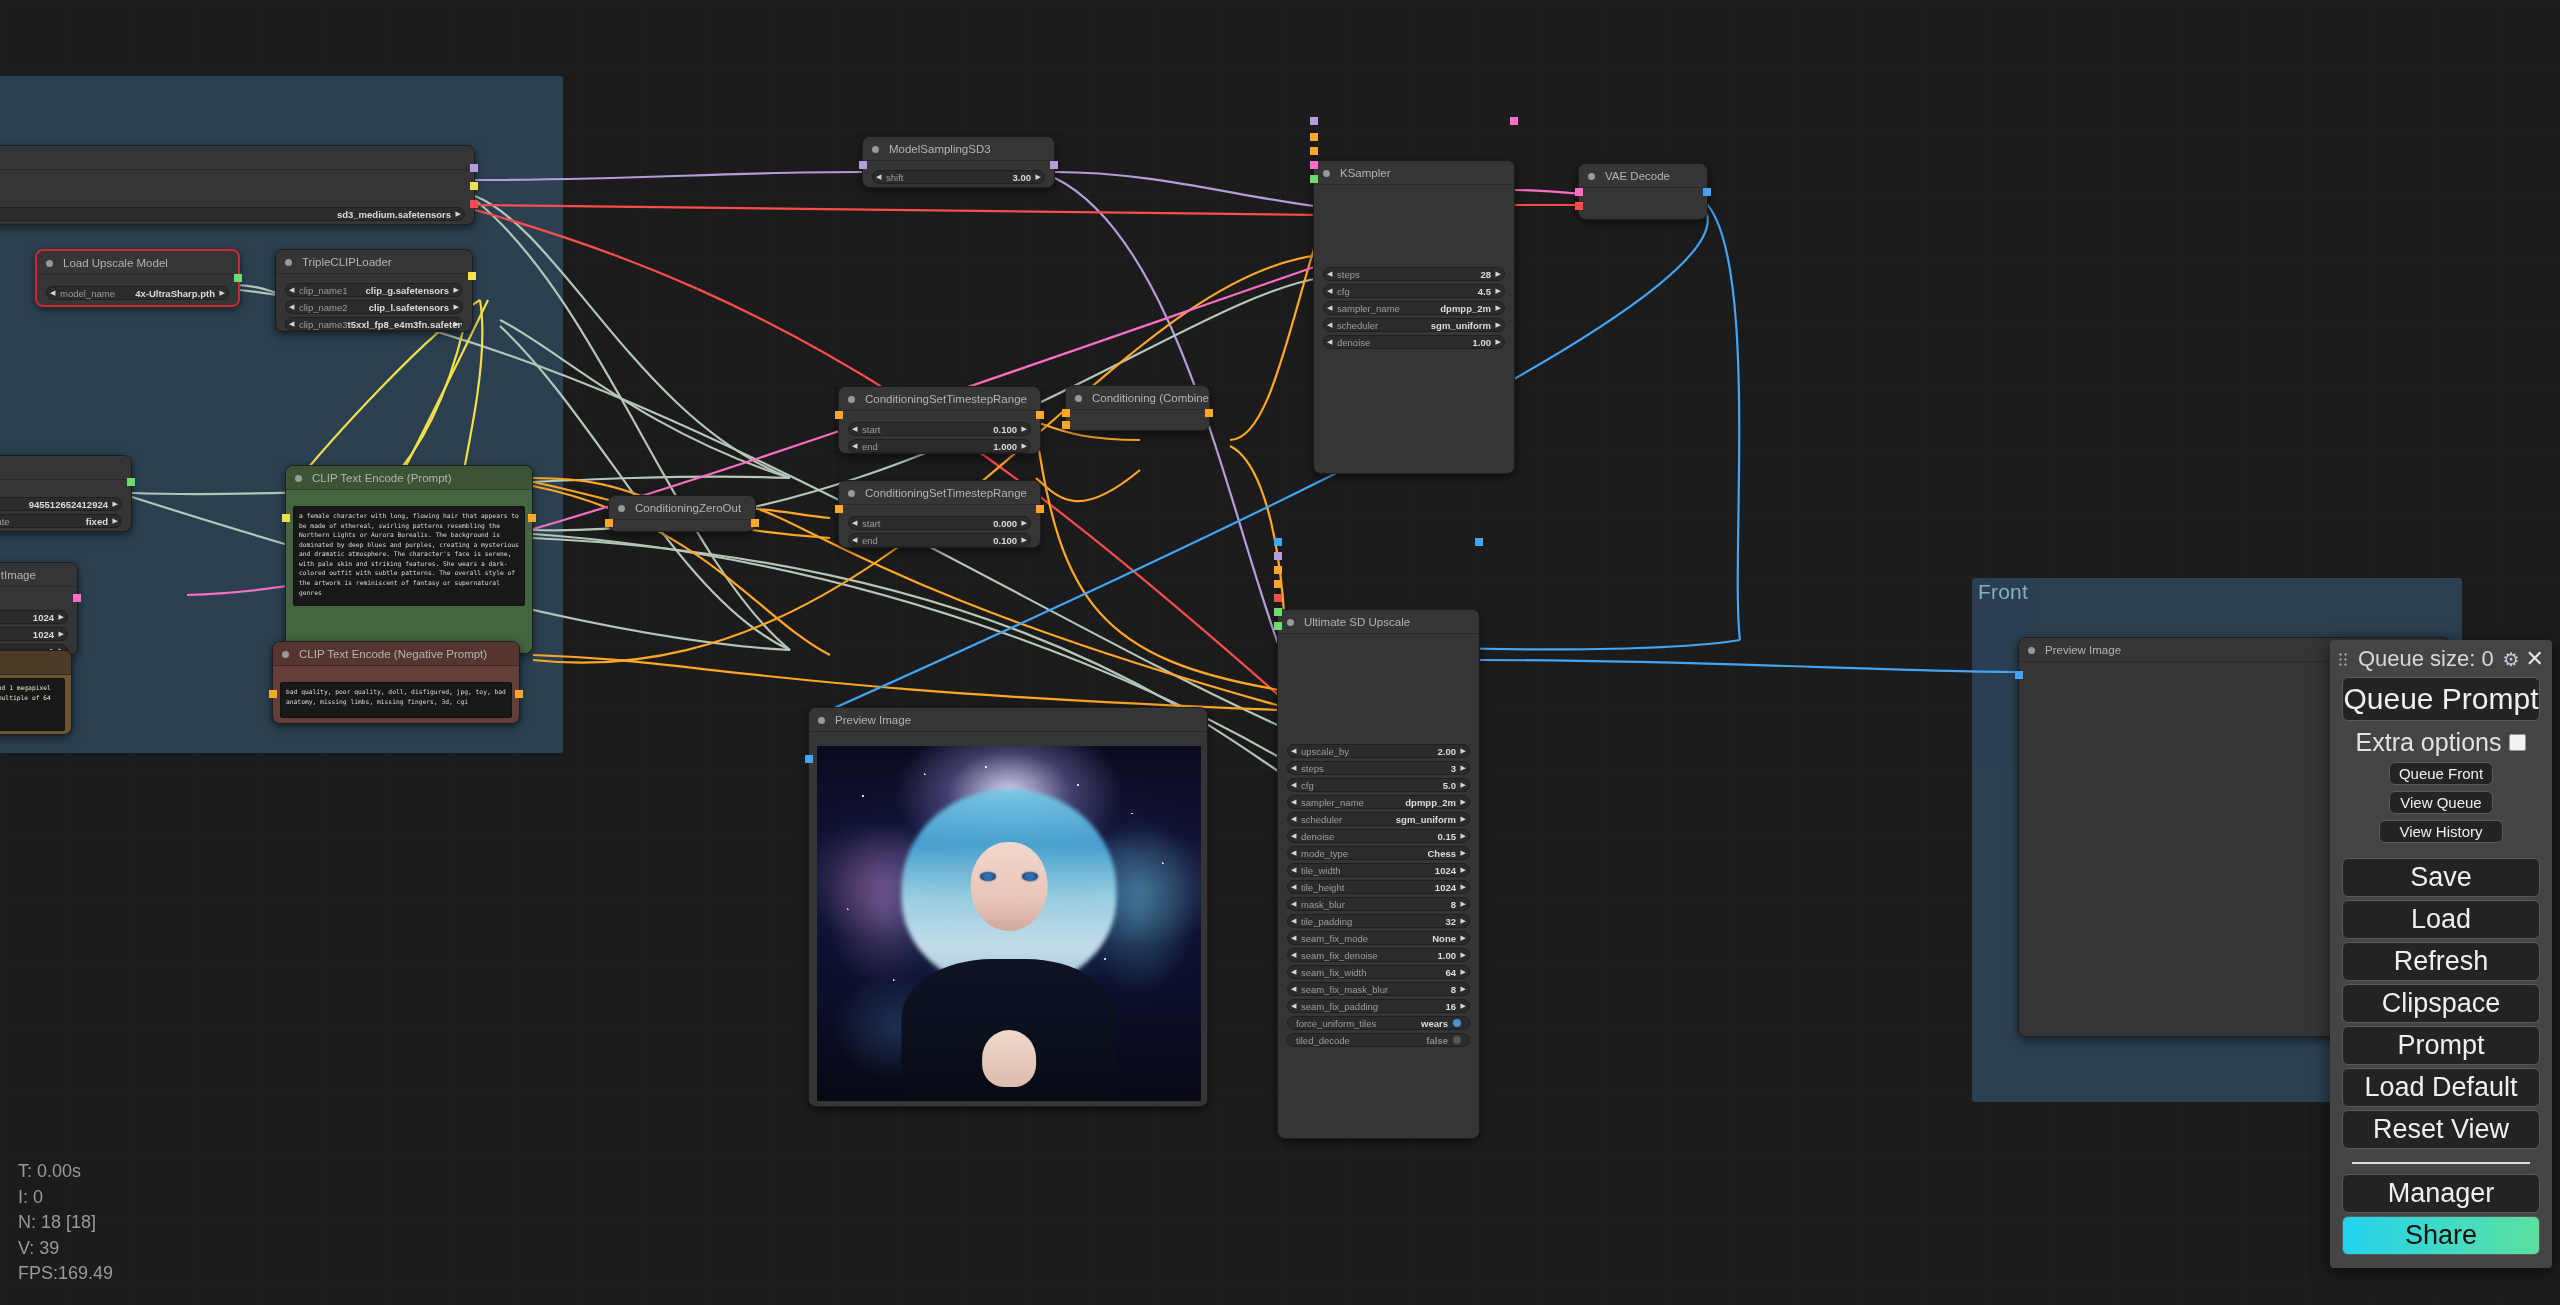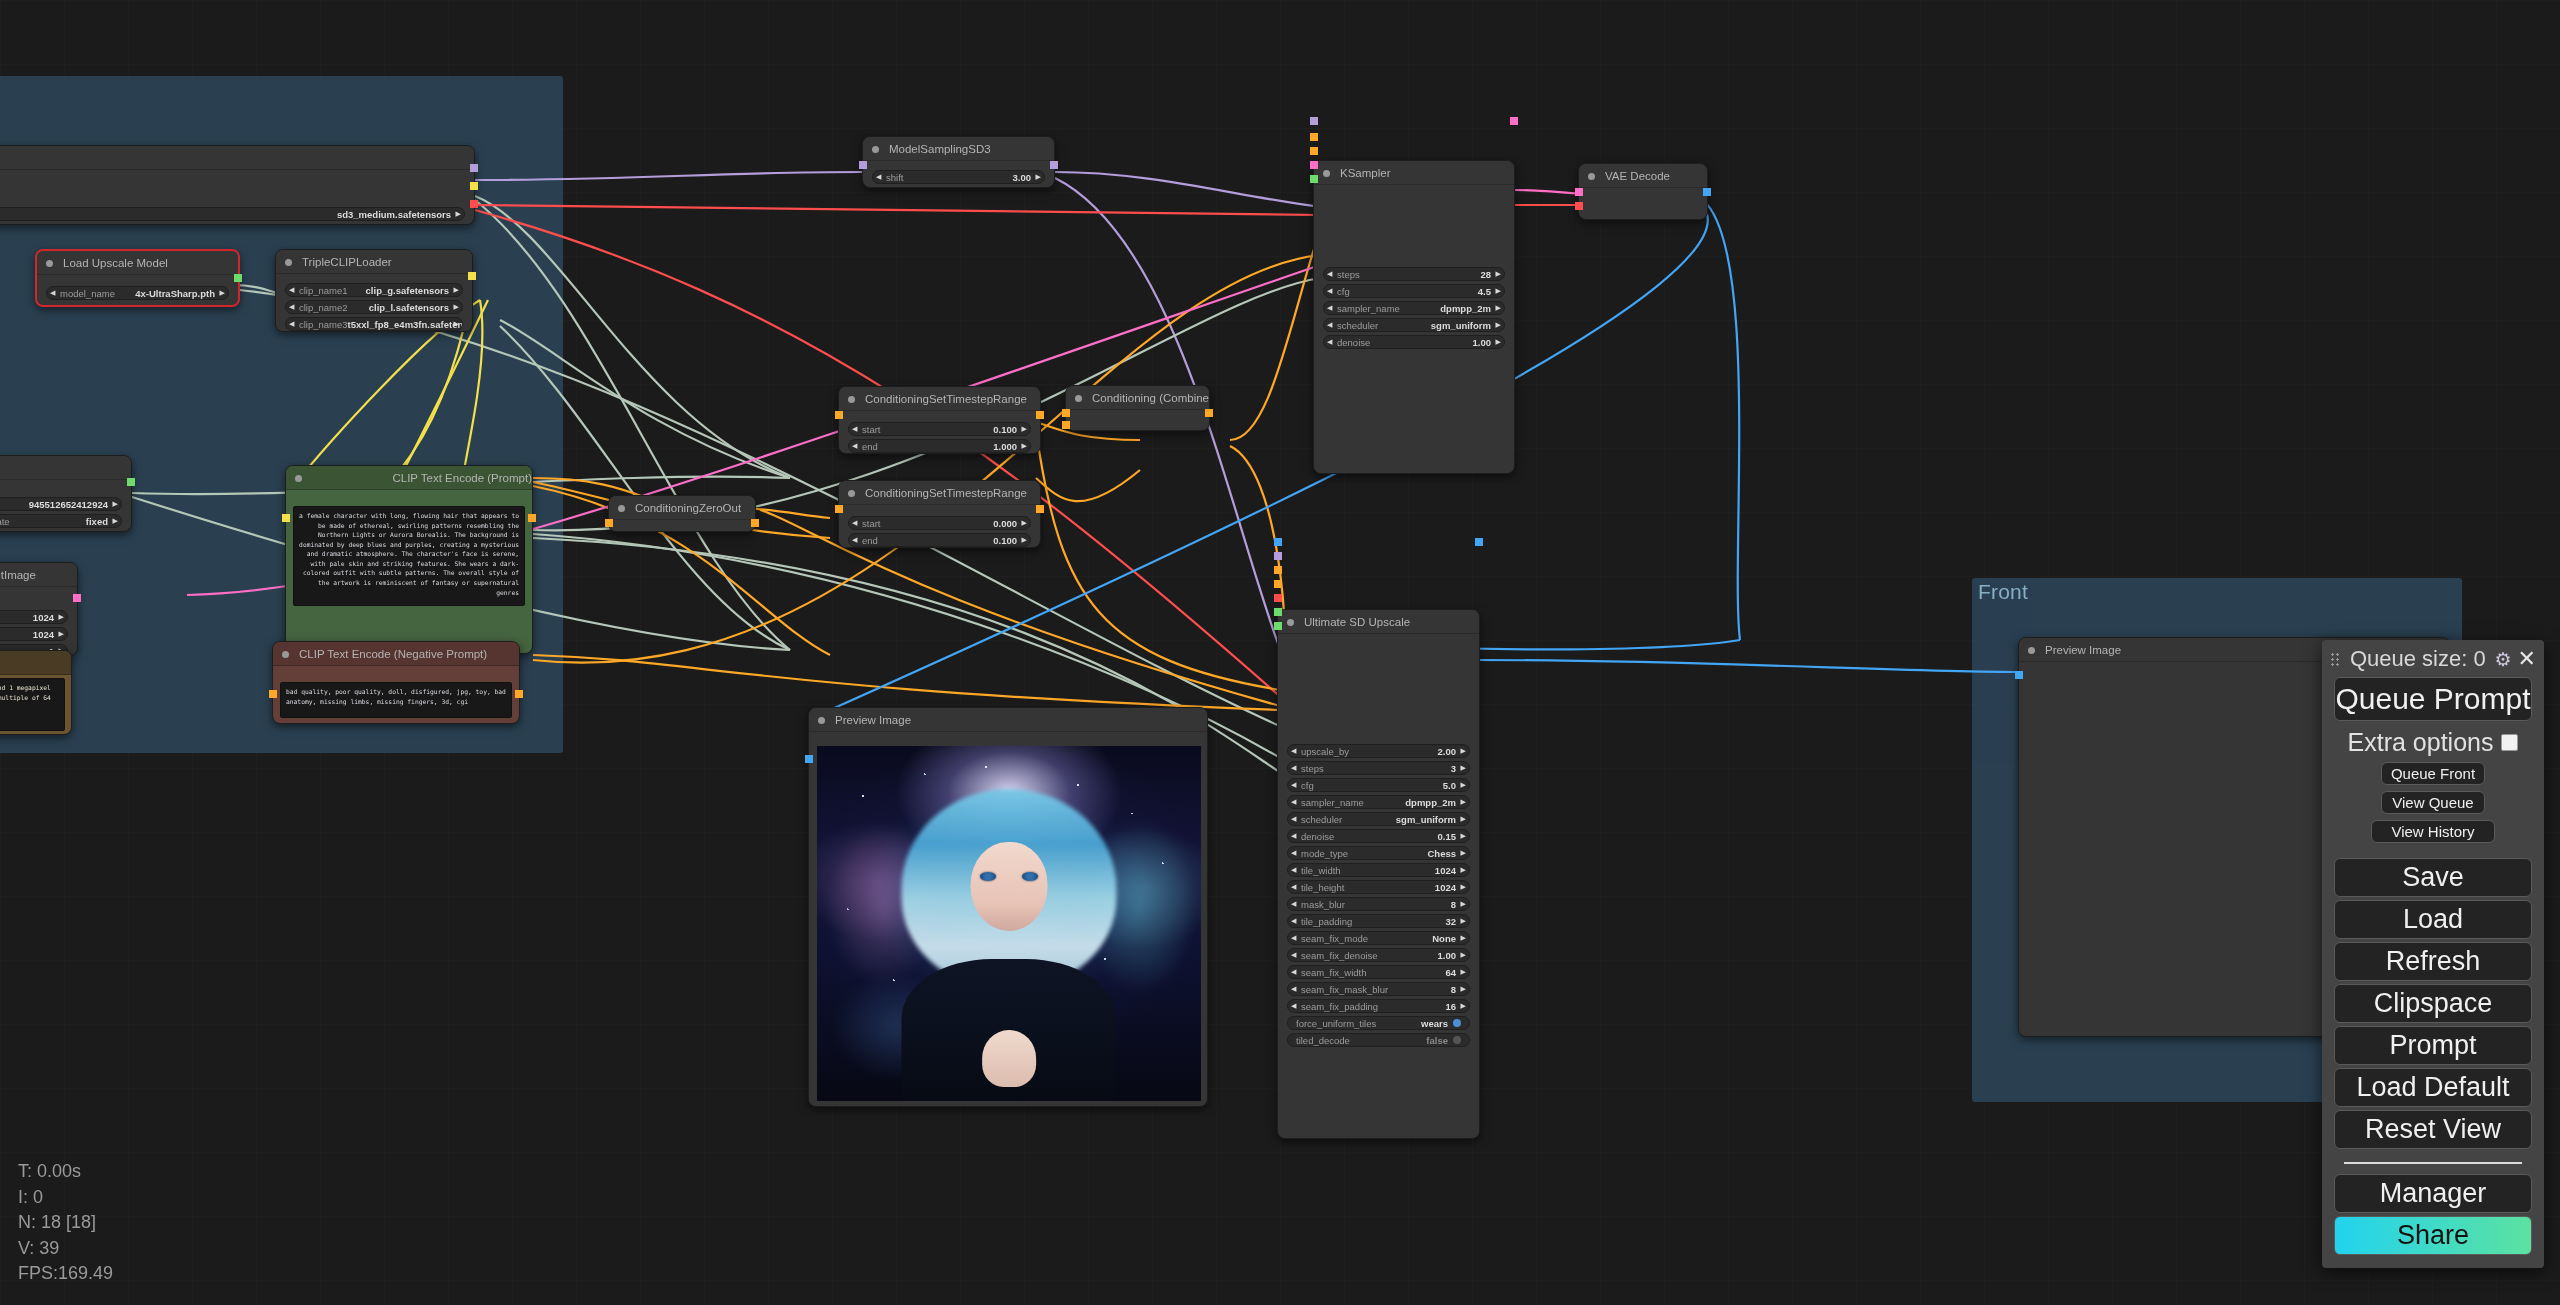--- a/index.html
+++ b/index.html
@@ -153,21 +153,21 @@
       radial-gradient(circle 1px at 44% 6%, #fff 99%, transparent),
       radial-gradient(circle 1px at 90% 33%, #fff 99%, transparent),
       radial-gradient(circle 1px at 8%  46%, #ecf 99%, transparent),
       radial-gradient(circle 1px at 20% 66%, #fff 99%, transparent),
       radial-gradient(circle 1px at 75% 60%, #dff 99%, transparent);
   }
 
   
   #menu{
     position:absolute; background:#444; border-radius:4px;
-    box-shadow:0 4px 18px rgba(0,0,0,.6); color:#e8e8e8;
+    box-shadow:0 4px 18px rgba(0,0,0,.6); color:#e8e8e8;margin-left:8px;
   }
   #menu .mhead{
     display:flex; align-items:center; gap:6px;
     padding:6px 8px 2px; font-size:22px; color:#d8d8d8;
   }
   #menu .grip{
     width:11px; height:15px; flex:0 0 auto; opacity:.55;
     background-image:radial-gradient(circle 1.3px, #ddd 99%, transparent);
     background-size:5px 5px;
   }
@@ -345,21 +345,21 @@
     </div>
   </div>
 
   <div class="node note" style="left:-110px; top:650px; width:182px; height:85px;">
     <div class="title">Note</div>
     <div class="body" style="padding:0 6px 6px;">
       <div class="ta notearea" style="height:53px;">resolution should be around 1 megapixel and width/height must be multiple of 64</div>
     </div>
   </div>
 
-  <div class="node green" style="left:285px; top:465px; width:248px; height:189px;text-align:right;">
+  <div class="node green" style="left:285px; top:465px; width:248px; height:189px;">
     <div class="title">CLIP Text Encode (Prompt)</div>
     <div class="body" style="padding:0 7px 7px;">
       <div class="port l" style="top:8px; background:#f3e04a;"></div>
       <div class="port r" style="top:8px; background:#ffa726;"></div>
       <div class="ta" style="margin-top:16px; height:100px;">a female character with long, flowing hair that appears to be made of ethereal, swirling patterns resembling the Northern Lights or Aurora Borealis. The background is dominated by deep blues and purples, creating a mysterious and dramatic atmosphere. The character's face is serene, with pale skin and striking features. She wears a dark-colored outfit with subtle patterns. The overall style of the artwork is reminiscent of fantasy or supernatural genres</div>
     </div>
   </div>
 
   <div class="node red" style="left:272px; top:641px; width:248px; height:83px;">
     <div class="title">CLIP Text Encode (Negative Prompt)</div>

